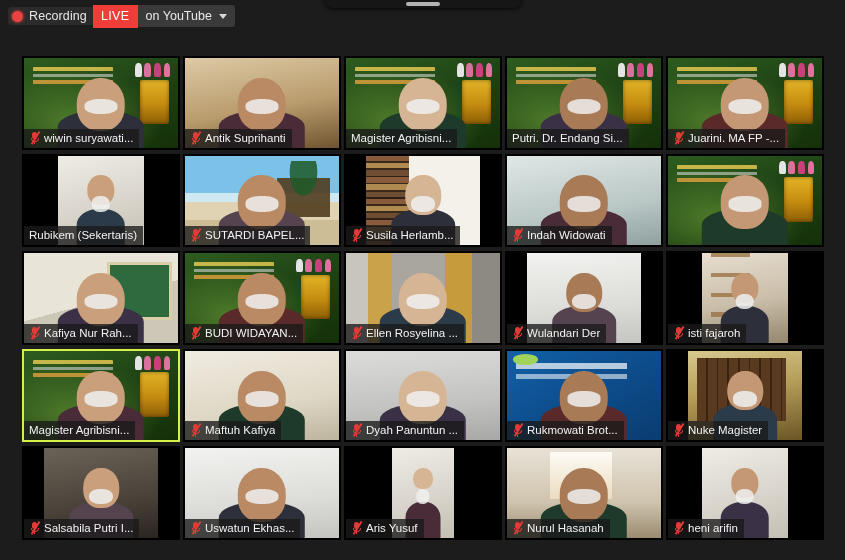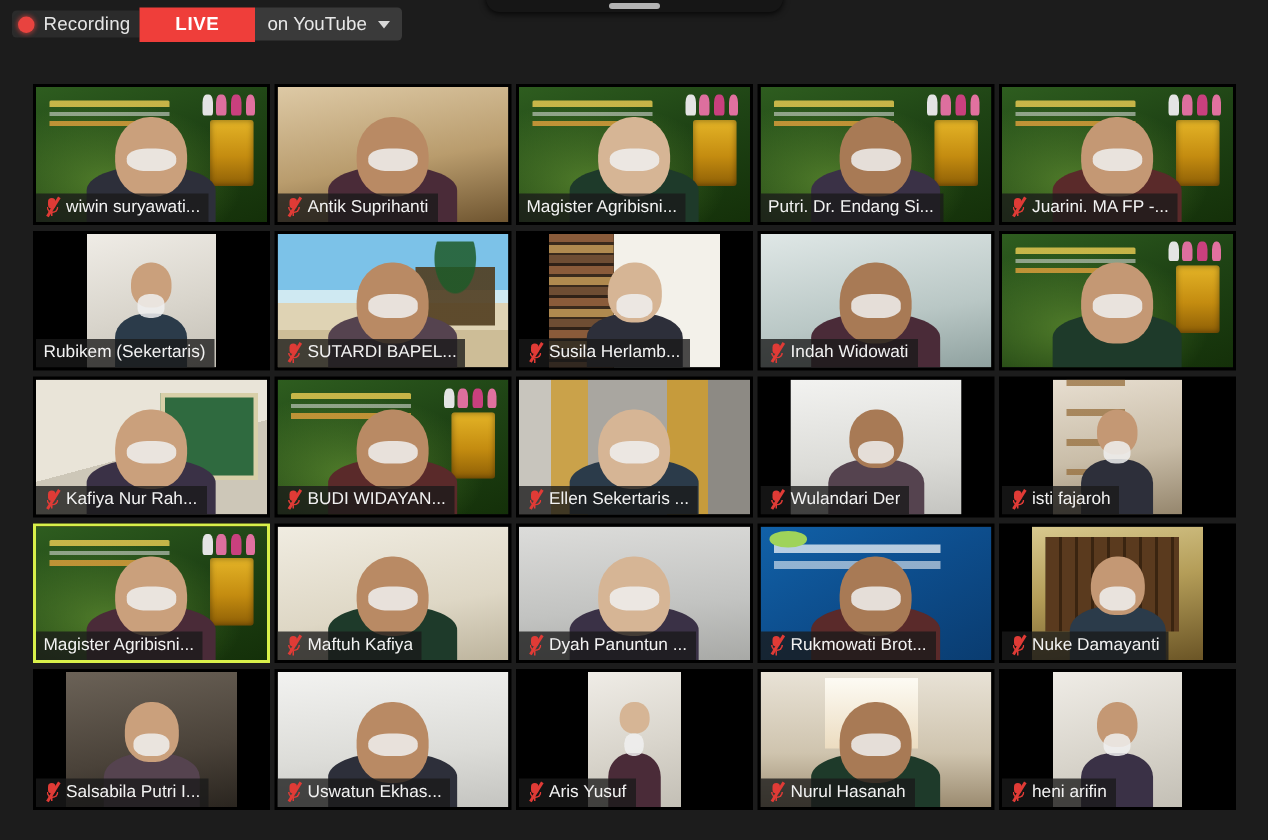--- a/index.html
+++ b/index.html
@@ -48,23 +48,23 @@
   .rec-text {
     color: #e6e6e6;
     font-size: 12.5px;
     letter-spacing: .1px;
     white-space: nowrap;
   }
   .live-badge {
     background: #ef3e3a;
     color: #fff;
     font-size: 12.5px;
-    font-weight: bold;
+    font-weight: normal;
     letter-spacing: .4px;
-    padding: 4px 24px;
+    padding: 4px 8px;
     line-height: 15px;
   }
   .yt-chip {
     display: flex;
     align-items: center;
     gap: 7px;
     background: #3a3a3a;
     padding: 4px 8px;
     border-radius: 0 3px 3px 0;
     text-align: right;
@@ -657,21 +657,21 @@
             <span class="mask" style="background:rgba(240,240,240,.85)"></span>
           </div>
         </div>
         <div class="nameplate">
           <span class="mic-muted">
             <span class="body"></span>
             <span class="stand"></span>
             <span class="post"></span>
             <span class="slash"></span>
           </span>
-          <span class="label">Ellen Sekertaris ...</span>
+          <span class="label">Ellen Rosyelina ...</span>
         </div>
       </div>
       <div class="tile">
         <div class="vid pillar-sm">
           <div class="scene bg-plain-lt"></div>
           <div class="person">
             <span class="body" style="background:#55434f"></span>
             <span class="head" style="background:#a87a55"></span>
             <span class="mask" style="background:rgba(240,240,240,.85)"></span>
           </div>
@@ -790,21 +790,21 @@
             <span class="mask" style="background:rgba(240,240,240,.85)"></span>
           </div>
         </div>
         <div class="nameplate">
           <span class="mic-muted">
             <span class="body"></span>
             <span class="stand"></span>
             <span class="post"></span>
             <span class="slash"></span>
           </span>
-          <span class="label">Nuke Damayanti</span>
+          <span class="label">Nuke Magister</span>
         </div>
       </div>
       <div class="tile">
         <div class="vid pillar-sm">
           <div class="scene bg-room-dark"></div>
           <div class="person">
             <span class="body" style="background:#55434f"></span>
             <span class="head" style="background:#caa07c"></span>
             <span class="mask" style="background:rgba(240,240,240,.85)"></span>
           </div>

